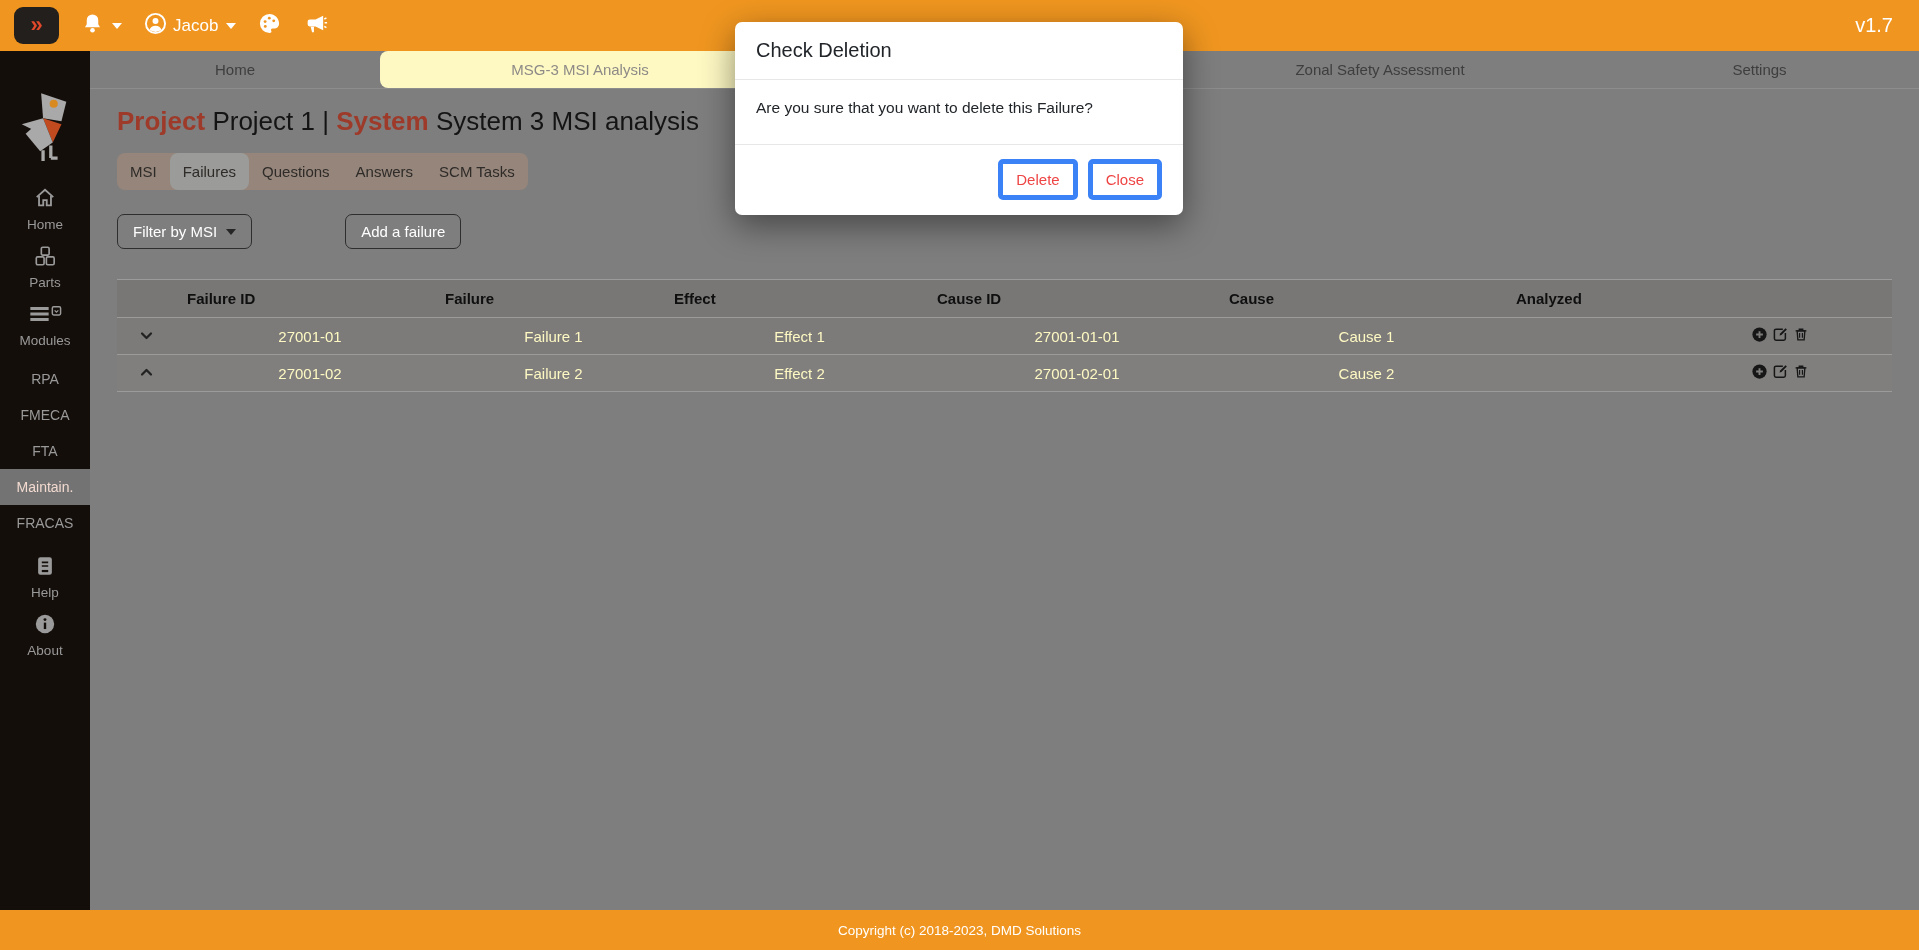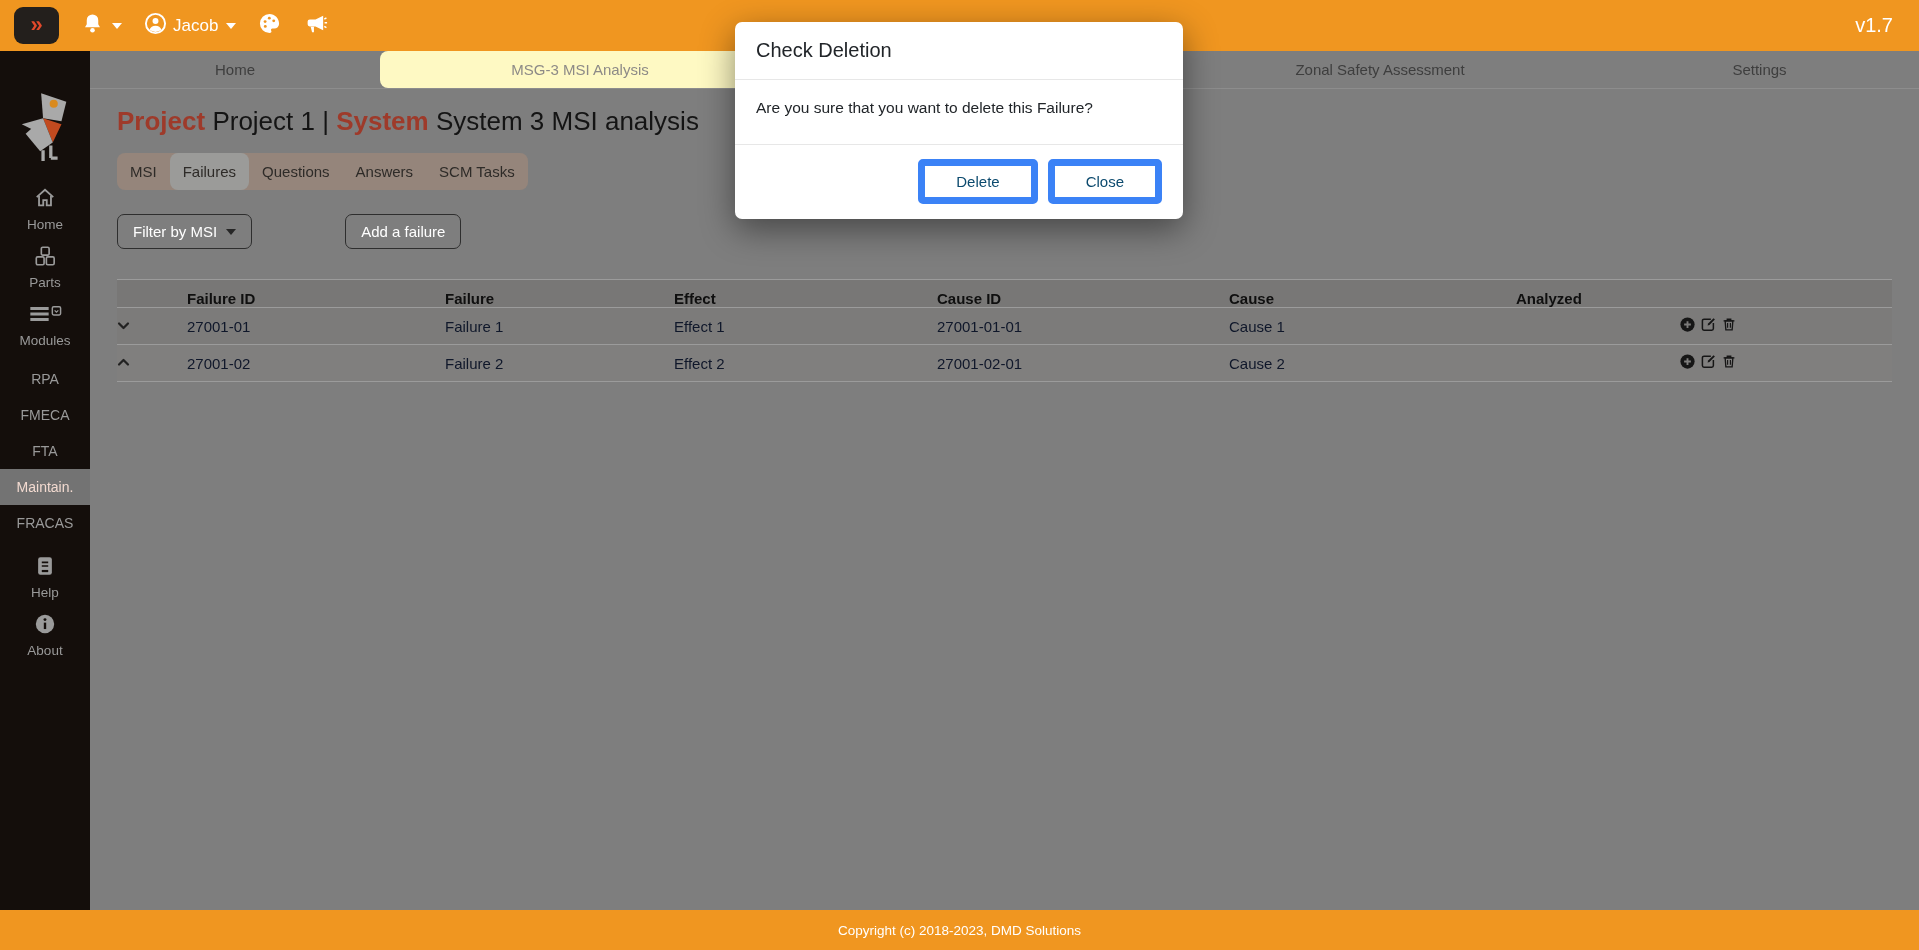--- a/index.html
+++ b/index.html
@@ -53,37 +53,37 @@
   .toolbar{margin-top:24px;display:flex;align-items:center;}
   .btn-outline{background:transparent;border:1.5px solid #2E2E2E;color:#ffffff;border-radius:7px;
                padding:8px 15px;font-size:15px;cursor:pointer;display:inline-flex;align-items:center;gap:9px;
                font-family:inherit;}
   .filter-caret{width:0;height:0;border-left:5px solid transparent;border-right:5px solid transparent;
                 border-top:6px solid #262626;}
   .btn-add{margin-left:93px;}
 
   table.failures{margin-top:30px;width:1775px;border-collapse:collapse;table-layout:fixed;font-size:15px;}
   table.failures thead tr{background:#787776;}
-  table.failures th{text-align:left;font-weight:700;color:#0F0F0F;padding:10px 12px 0 0;
+  table.failures th{text-align:left;font-weight:700;color:#0F0F0F;padding:10px 12px 10px 0;
                     border-top:1px solid #9B9B9B;border-bottom:1px solid #9B9B9B;}
-  table.failures td{padding:9px 12px 9px 0;color:#0f172a;border-bottom:1px solid #9B9B9B;}
+  table.failures td{padding:9px 12px 9px 0;color:#fef9c3;border-bottom:1px solid #9B9B9B;text-align:center;}
   tr.row-a{background:#7C7B7A;} tr.row-b{background:#807F7E;}
   td.chev{padding-left:10px;cursor:pointer;}
   td.actions{padding-left:28px;}
   .act-icons{display:inline-flex;gap:6px;align-items:center;}
   .act-icons svg{cursor:pointer;}
 
   
   .modal{position:absolute;left:735px;top:22px;width:448px;z-index:70;background:#fff;
          border-radius:7px;box-shadow:0 10px 34px rgba(0,0,0,.45);box-sizing:border-box;}
   .modal-header{padding:17px 21px;font-size:20px;color:#212529;border-bottom:1px solid #E7E7E7;}
   .modal-body{padding:19px 21px 27px;font-size:15.5px;color:#212529;border-bottom:1px solid #E7E7E7;}
   .modal-footer{padding:14px 21px 15px;display:flex;justify-content:flex-end;gap:10px;}
-  .mbtn{background:#fff;border:7px solid #3b82f6;border-radius:5px;padding:7px 31px;
-        font-size:15px;color:#0c4a6e;cursor:pointer;font-family:inherit;}
+  .mbtn{background:#fff;border:5px solid #3b82f6;border-radius:5px;padding:7px 13px;
+        font-size:15px;color:#ef4444;cursor:pointer;font-family:inherit;}
 </style>
 </head>
 <body>
 
 <div class="topbar">
   <button class="toggle-btn">
     <span>»</span>
   </button>
 
   <div class="tb-group">

